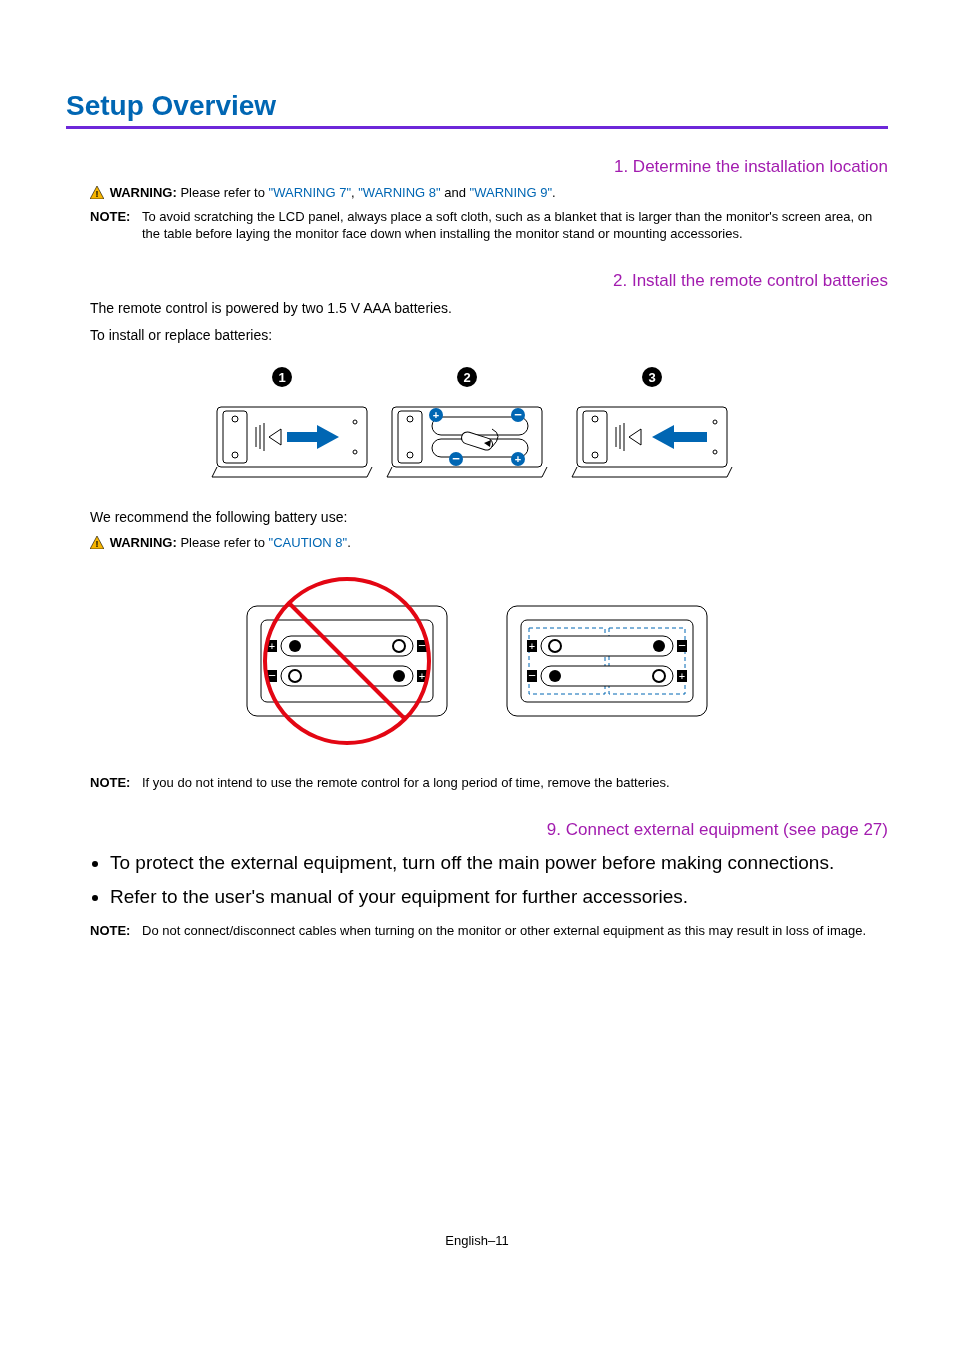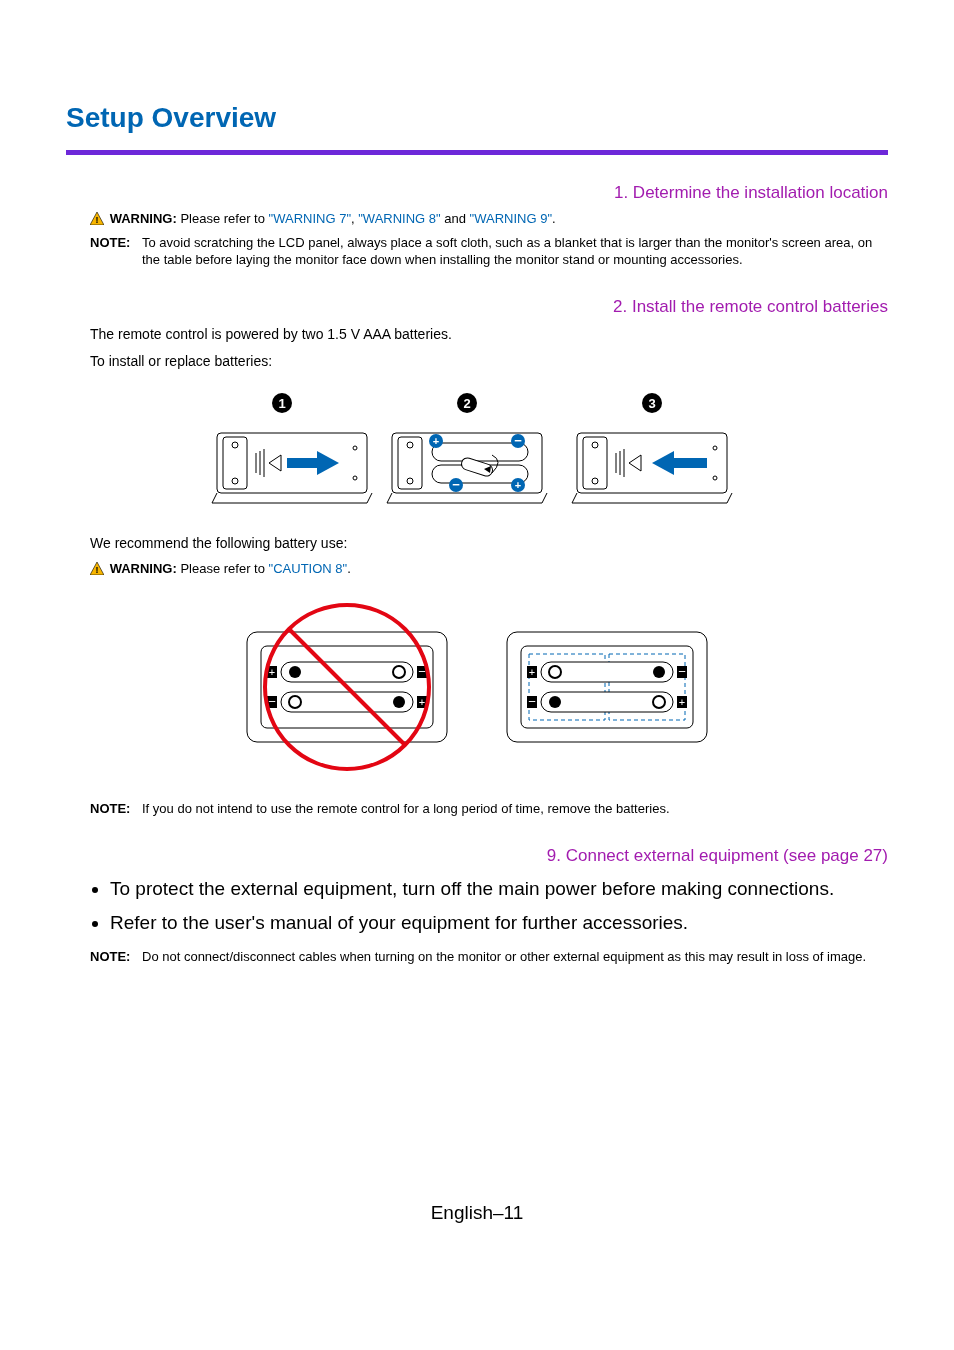--- a/index.html
+++ b/index.html
@@ -12,23 +12,23 @@
     height: 1350px;
     position: relative;
   }
   .page {
     padding: 90px 66px 0 66px;
   }
   h1.title {
     color: #0066b3;
     font-size: 28px;
     font-weight: bold;
-    margin: 12px 0 6px 0;
-    border-bottom: 5px solid #6d28d9;
-    padding-bottom: 16px;
+    margin: 0 0 6px 0;
+    border-bottom: 3px solid #6d28d9;
+    padding-bottom: 4px;
   }
   .section-heading {
     color: #a21caf;
     font-size: 17px;
     font-weight: normal;
     margin: 28px 0 8px 0;
     text-align: right;
   }
   .indent {
     margin-left: 24px;
@@ -66,25 +66,25 @@
     line-height: 1.6;
   }
   ul.bullets li { margin: 4px 0; }
   .figure-row {
     margin: 16px 0 22px 0;
     text-align: center;
   }
   .figure-row svg { display: inline-block; }
   .footer {
     position: absolute;
-    bottom: 126px;
+    bottom: 102px;
     left: 0;
     right: 0;
     text-align: center;
-    font-size: 19px;
+    font-size: 13px;
   }
 </style>
 </head>
 <body>
 
 <div class="page">
   <h1 class="title">Setup Overview</h1>
 
   <div class="section-heading">1. Determine the installation location</div>
   <div class="indent">

